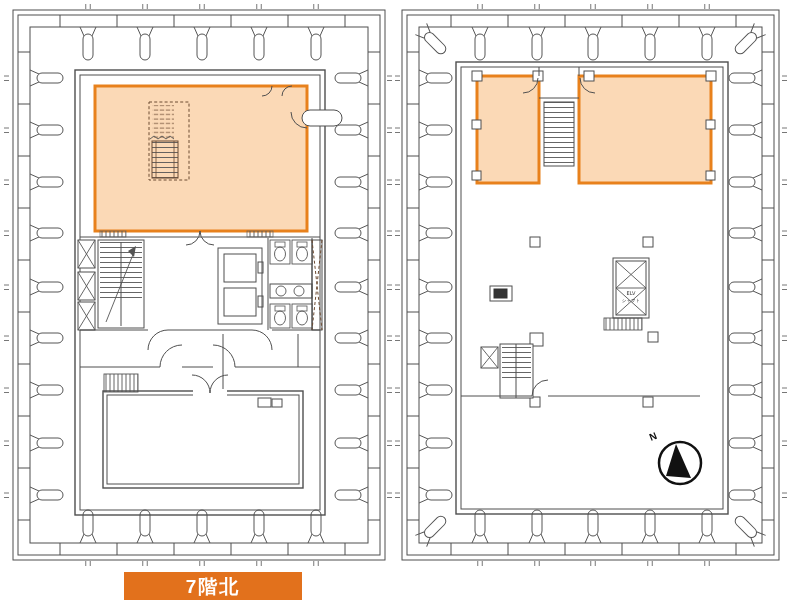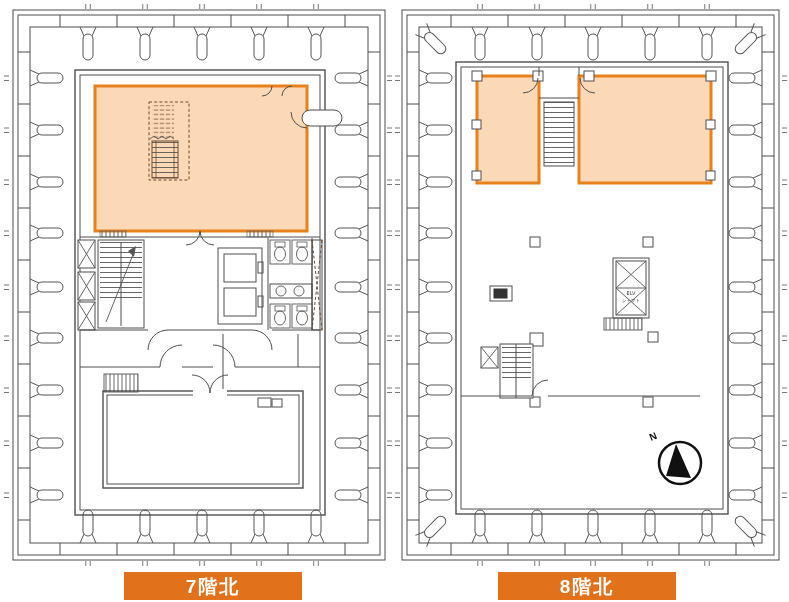--- a/index.html
+++ b/index.html
@@ -319,16 +319,13 @@
     <circle cx="680" cy="463" r="21" fill="none" stroke="#111" stroke-width="2.5"></circle>
     <polygon points="676,444 691,478 666,476" fill="#111"></polygon>
     <text x="651" y="441" class="nlbl" transform="rotate(-22 651 441)">N</text>
   </g>
 </g>
 </svg>
 
 <div class="banner" style="left:124px">
   <span>7階北</span>
 </div>
-<div class="banner" style="left:498px">
-  <span>8階北</span>
 </div>
-</div>
 
 </body></html>

